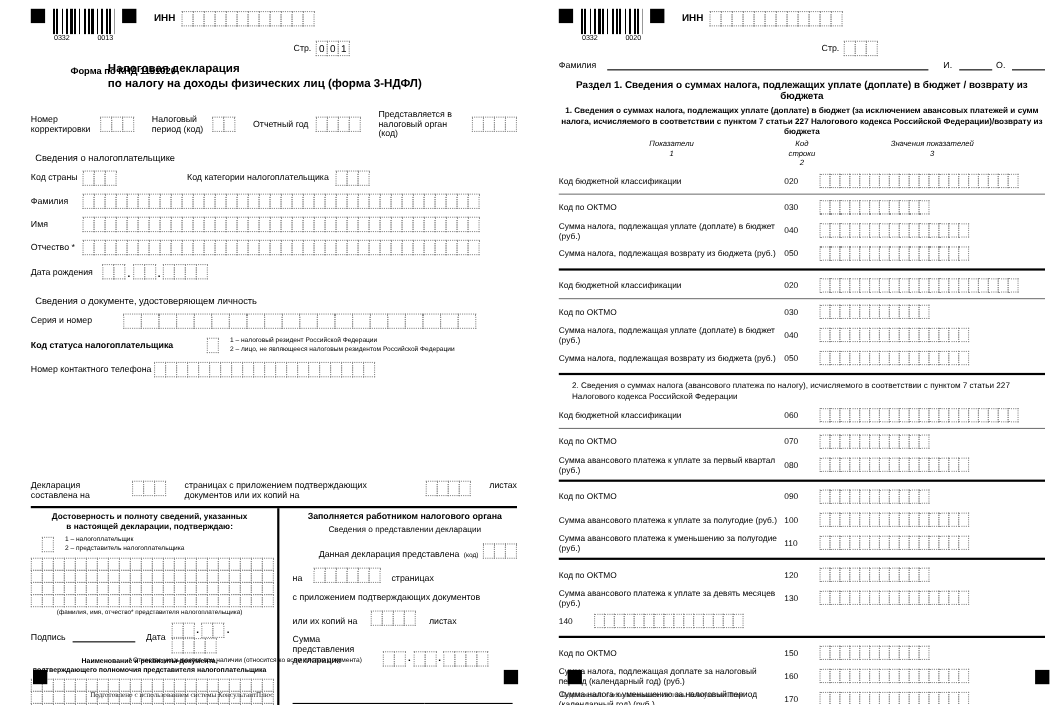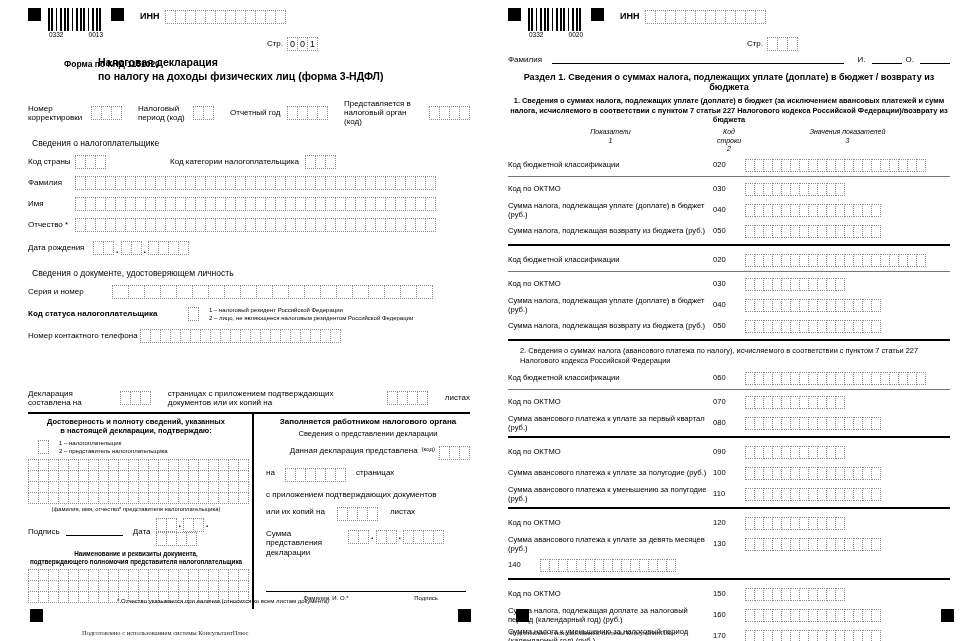--- a/index.html
+++ b/index.html
@@ -43,37 +43,37 @@
   .hf .lab{margin-right:5px}
   .w58{width:58px}.w52{width:52px}.w50{width:50px}.w80{width:80px}
 
   .sechead{font-size:8.5px;font-weight:normal;margin:11px 4px 7px}
   .frow{display:flex;align-items:center;margin-bottom:7px}
   .frow .lab{flex:none}
   .lw47{width:47px}.lw65{width:65px}.lw84{width:84px}.lw112{width:112px}.lw160{width:160px}
   .ml90{margin-left:64px}
   .legend{font-size:6px;line-height:1.35;margin-left:10px}
 
-  .pagesline{display:flex;align-items:center;font-size:8px;gap:17px;margin-top:46px}
+  .pagesline{display:flex;align-items:flex-start;font-size:8px;gap:17px;margin-top:94px}
 
   .ctable{display:flex;border-top:2px solid #000;margin-top:5px}
   .cl{width:226px;flex:none;border-right:2px solid #000;padding:3px 8px 6px 0;box-sizing:border-box}
   .cr{flex:1;padding:3px 0 6px 12px;display:flex;flex-direction:column;box-sizing:border-box}
   .cttl{font-size:7.5px;font-weight:bold;text-align:center;line-height:1.25}
   .whorow{display:flex;align-items:center;margin:3px 0 4px;padding-left:10px}
   .grid div{line-height:0;margin-top:-1px}
   .grid div:first-child{margin-top:0}
   .caption{font-size:5.8px;text-align:center;margin:2px 0 4px;line-height:1.2}
   .signrow{display:flex;align-items:center;font-size:8px;margin:2px 0 4px}
   .uline{display:inline-block;border-bottom:1px solid #000;height:9px}
   .doctitle{font-size:6.3px;font-weight:bold;text-align:center;line-height:1.3;margin:2px 0 3px}
 
   .crttl1{font-size:8px;font-weight:bold;text-align:center}
   .crttl2{font-size:7.5px;text-align:center;margin-top:3px}
-  .irow{display:flex;align-items:flex-start;font-size:8px;margin-top:8px}
+  .irow{display:flex;align-items:flex-end;font-size:8px;margin-top:8px}
   .crsigs{display:flex;justify-content:space-between;margin-top:auto;padding:0 4px 2px 0}
   .sig .sline{border-top:1px solid #000;height:1px}
   .sigcap{font-size:6px;text-align:center;margin-top:2px}
 
   .footnote{position:absolute;left:28px;top:598px;width:390px;font-size:6px;text-align:center}
   .bsq{position:absolute;top:609px}
   .footer{position:absolute;top:629px;font-size:6.5px;font-family:"Liberation Serif",serif;color:#222}
 
   
   .famrow{display:flex;align-items:flex-end;font-size:8px;height:13px}

